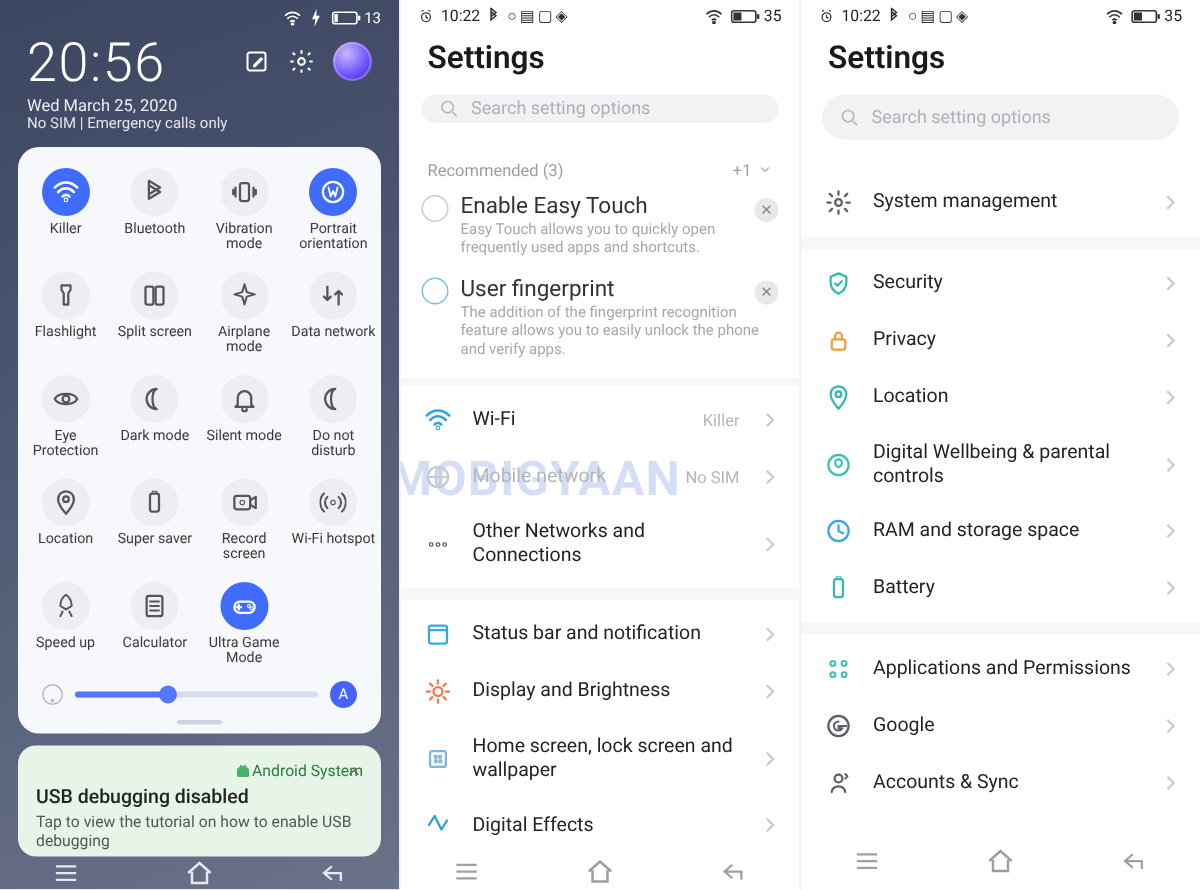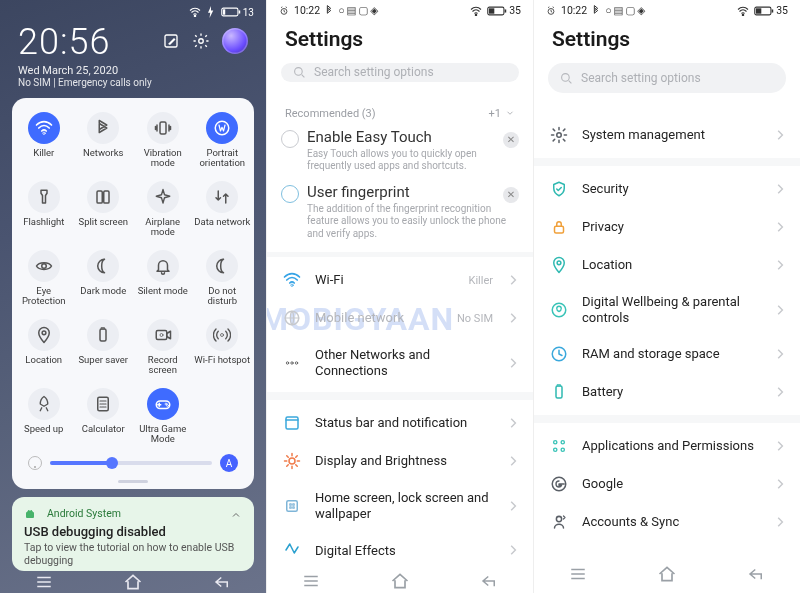--- a/index.html
+++ b/index.html
@@ -33,21 +33,21 @@
   .sun-ico::before { content:""; position:absolute; inset:-5px; background:
      radial-gradient(circle,#bbb 0 1px,transparent 1px) 50% -6px/2px 2px no-repeat,
      radial-gradient(circle,#bbb 0 1px,transparent 1px) 50% 14px/2px 2px no-repeat; }
   .slider-trk { flex:1; height:4px; border-radius:3px; background:#d9dcec; position:relative; }
   .slider-fill { position:absolute; left:0; top:0; bottom:0; width:38%; background:#5676ff; border-radius:3px; }
   .slider-th { position:absolute; top:50%; left:38%; width:12px; height:12px; background:#5676ff; border-radius:50%; transform:translate(-50%,-50%); }
   .auto-dot { width:18px; height:18px; border-radius:50%; background:#4663ff; color:#fff; font-size:10px; display:flex; align-items:center; justify-content:center; }
   .grip { width:30px; height:3px; background:#cfd2df; border-radius:2px; margin:6px auto 0; }
 
   .notif { margin:8px 12px 0; background:#e7f5e9; border-radius:12px; padding:10px 12px 4px; color:#222; position:relative; }
-  .notif-head { display:flex; align-items:center; gap:11px; font-size:10.5px; color:#2a7a3a; }
+  .notif-head { display:flex; align-items:center; gap:0; font-size:10.5px; color:#2a7a3a;justify-content:flex-end; }
   .notif-ttl { font-size:13px; margin-top:4px; font-weight:500; color:#222; }
   .notif-sub { font-size:10.5px; color:#555; margin-top:2px; }
   .chev { position:absolute; right:10px; top:10px; width:16px; height:16px; display:flex; align-items:center; justify-content:center; }
 
   .navbar { margin-top:auto; height:38px; display:flex; align-items:center; justify-content:space-around; }
   .nav-ic { width:20px; height:20px; display:flex; align-items:center; justify-content:center; }
   .qs-bg .navbar { color:#e8e8f0; }
   .light-nav { color:#9aa0a6; }
 
   
@@ -138,21 +138,21 @@
               </svg>
             </div>
             <div class="tile-lbl">Killer</div>
           </div>
           <div class="tile">
             <div class="tile-ic">
               <svg width="18" height="18" viewBox="0 0 24 24" fill="none" stroke="currentColor" stroke-linecap="round" stroke-linejoin="round">
                 <path d="M7 6l10 6-10 6V2l10 6-10 6" fill="none" stroke-width="2"></path>
               </svg>
             </div>
-            <div class="tile-lbl">Networks</div>
+            <div class="tile-lbl">Bluetooth</div>
           </div>
           <div class="tile">
             <div class="tile-ic">
               <svg width="18" height="18" viewBox="0 0 24 24" fill="none" stroke="currentColor" stroke-linecap="round" stroke-linejoin="round">
                 <rect x="8" y="4" width="8" height="16" rx="2" fill="none" stroke-width="2"></rect>
                 <path d="M4 8v8M2 10v4M20 8v8M22 10v4" stroke-width="2"></path>
               </svg>
             </div>
             <div class="tile-lbl">Vibration mode</div>
           </div>

